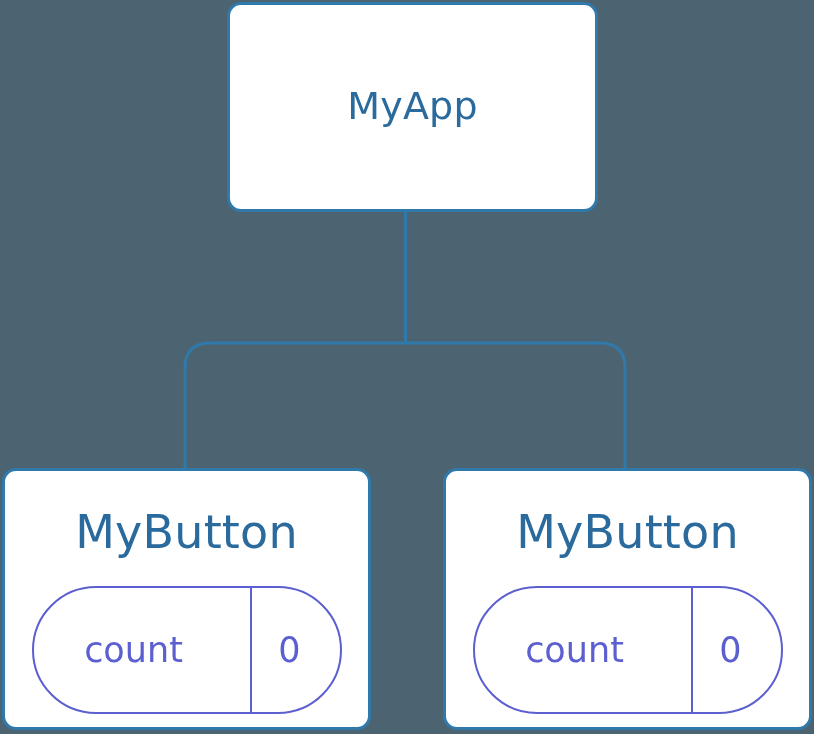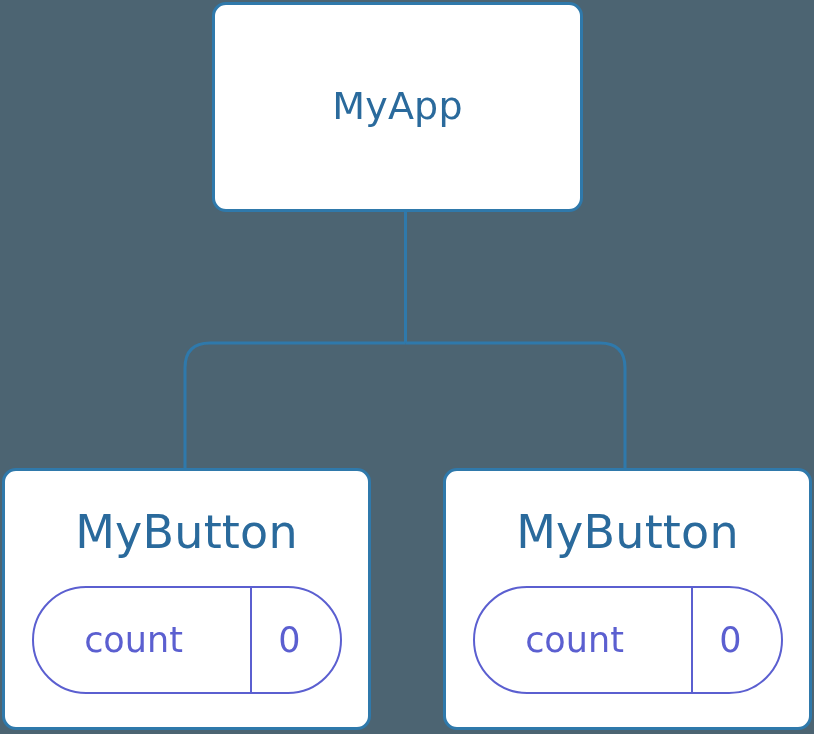--- a/index.html
+++ b/index.html
@@ -39,21 +39,21 @@
     box-sizing: border-box;
     background: #ffffff;
     border: 3px solid #2f79ab;
     border-radius: 14px;
     display: flex;
     flex-direction: column;
     align-items: center;
   }
 
   .node-root {
-    left: 212px;
+    left: 227px;
     top: 2px;
     width: 371px;
     height: 210px;
     justify-content: center;
   }
 
   .node-child-left {
     left: 2px;
     top: 468px;
     width: 369px;
@@ -82,21 +82,21 @@
   }
 
   
   .state-pill {
     margin-top: 28px;
     display: flex;
     align-items: stretch;
     border: 2px solid #5b5fd0;
     border-radius: 999px;
     background: #ffffff;
-    height: 108px;
+    height: 128px;
     box-sizing: border-box;
     overflow: hidden;
     gap: 40px;
   }
 
   .state-key,
   .state-value {
     display: flex;
     align-items: center;
     justify-content: center;

